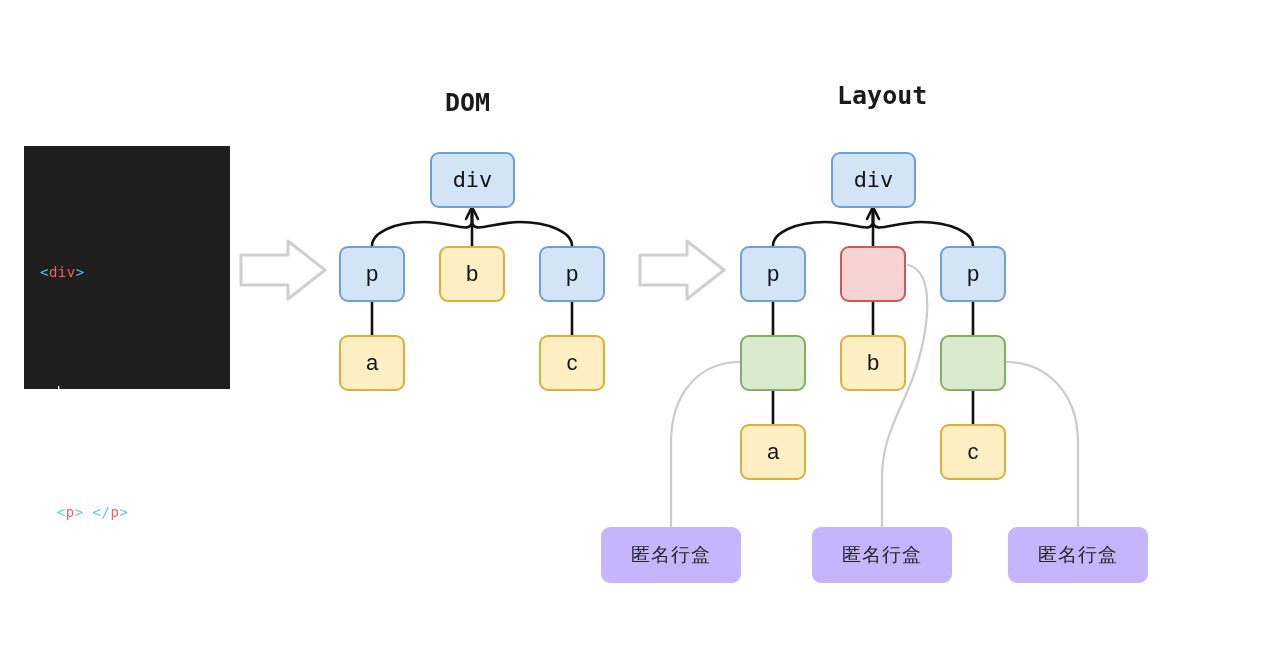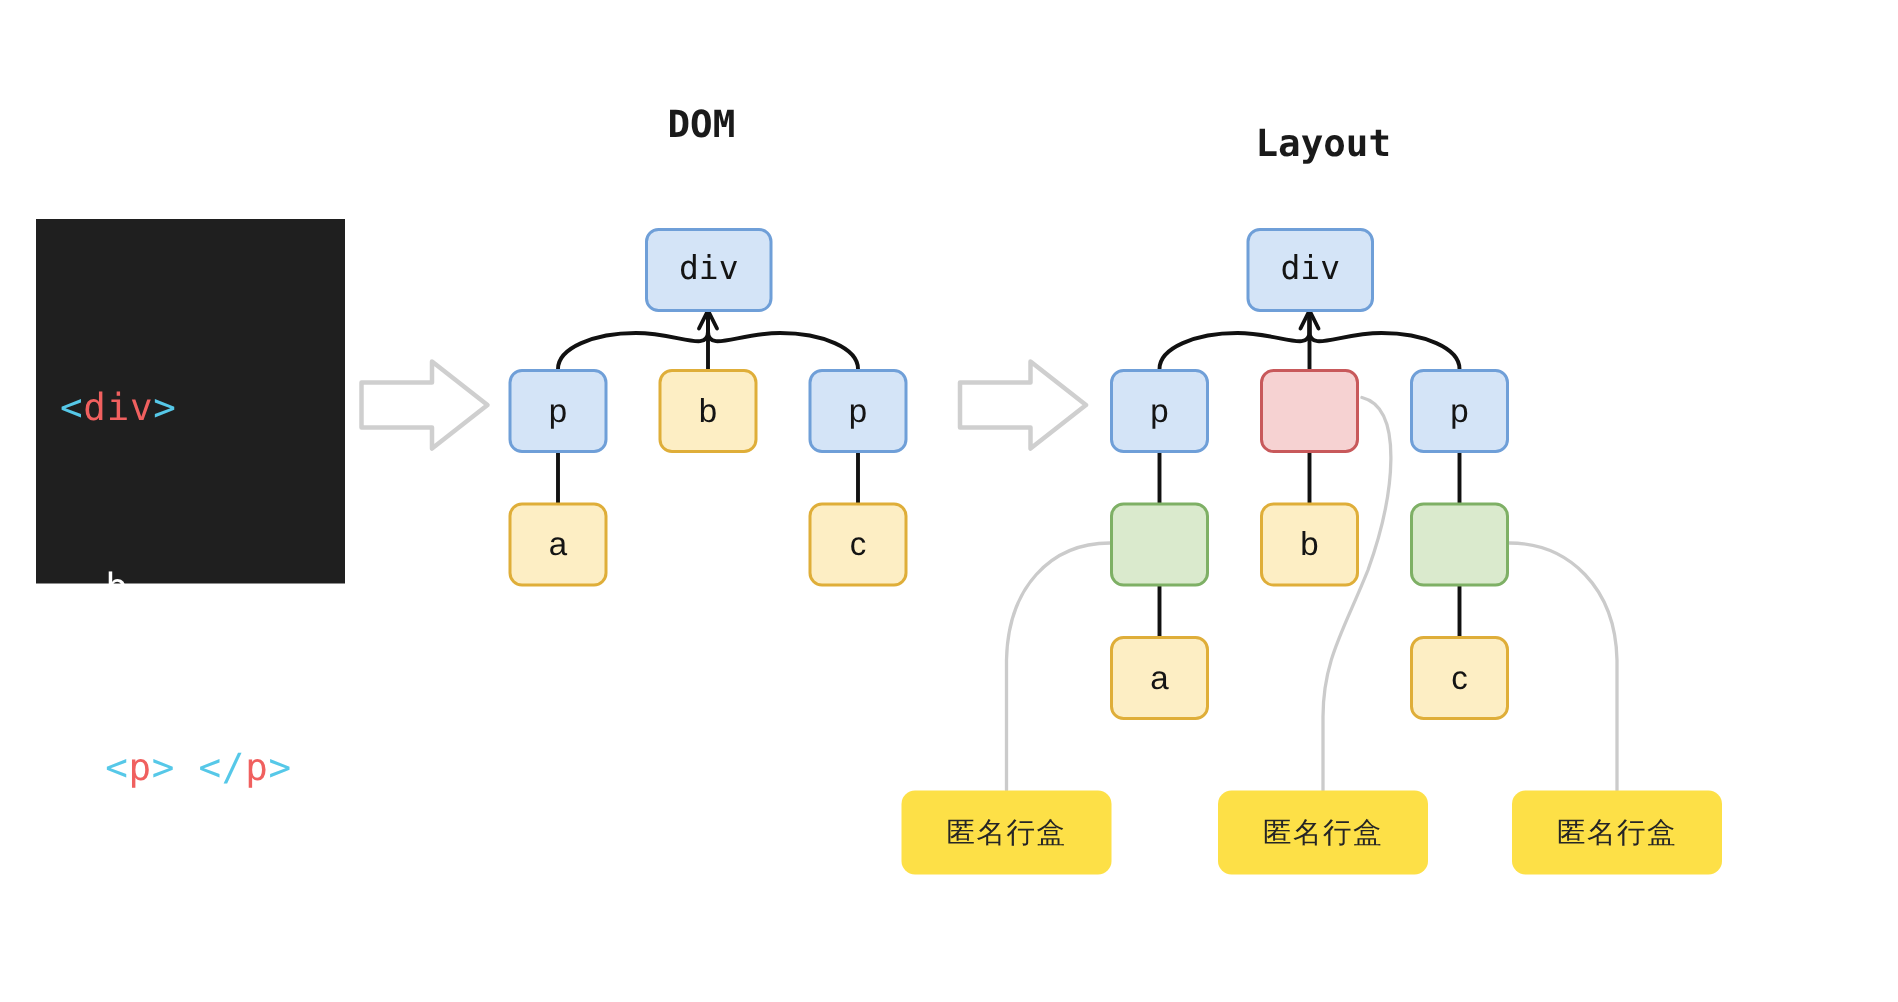--- a/index.html
+++ b/index.html
@@ -37,41 +37,41 @@
   .code-panel {
     position: absolute;
     left: 24px;
     top: 146px;
     width: 206px;
     height: 243px;
     background: #1f1f1f;
     box-sizing: border-box;
     padding: 26px 0 0 16px;
     font-family: "DejaVu Sans Mono", "Liberation Mono", monospace;
-    font-size: 25px;
+    font-size: 14px;
     line-height: 40px;
     white-space: pre;
     letter-spacing: 0.5px;
   }
   .code-line { height: 40px; }
   .indent { display: inline-block; width: 2ch; }
   .punc { color: #56c8e8; }
   .tag  { color: #f0605f; }
   .txt  { color: #ffffff; }
 
   
   .section-title {
     position: absolute;
     font-family: "DejaVu Sans Mono", "Liberation Mono", monospace;
     font-size: 25px;
     font-weight: 700;
     color: #1a1a1a;
     white-space: nowrap;
   }
-  #title-dom    { left: 445px; top: 68px; }
+  #title-dom    { left: 445px; top: 88px; }
   #title-layout { left: 817px; top: 81px; margin-left: 20px; }
 
   
   .node {
     position: absolute;
     box-sizing: border-box;
     border-radius: 9px;
     border-width: 2px;
     border-style: solid;
     display: flex;
@@ -90,21 +90,21 @@
   .node-blue  { background: #d4e4f7; border-color: #6f9fd8; }
   .node-yellow{ background: #fdeec4; border-color: #dfae39; }
   .node-red   { background: #f6d2d2; border-color: #c8595b; }
   .node-green { background: #daeacd; border-color: #7eb065; }
 
   
   .callout {
     position: absolute;
     box-sizing: border-box;
     border-radius: 9px;
-    background: #fde047;
+    background: #c4b5fd;
     display: flex;
     align-items: center;
     justify-content: center;
     font-family: "DejaVu Sans", sans-serif;
     font-size: 19px;
     color: #252525;
     letter-spacing: 1px;
     white-space: nowrap;
   }
 </style>

